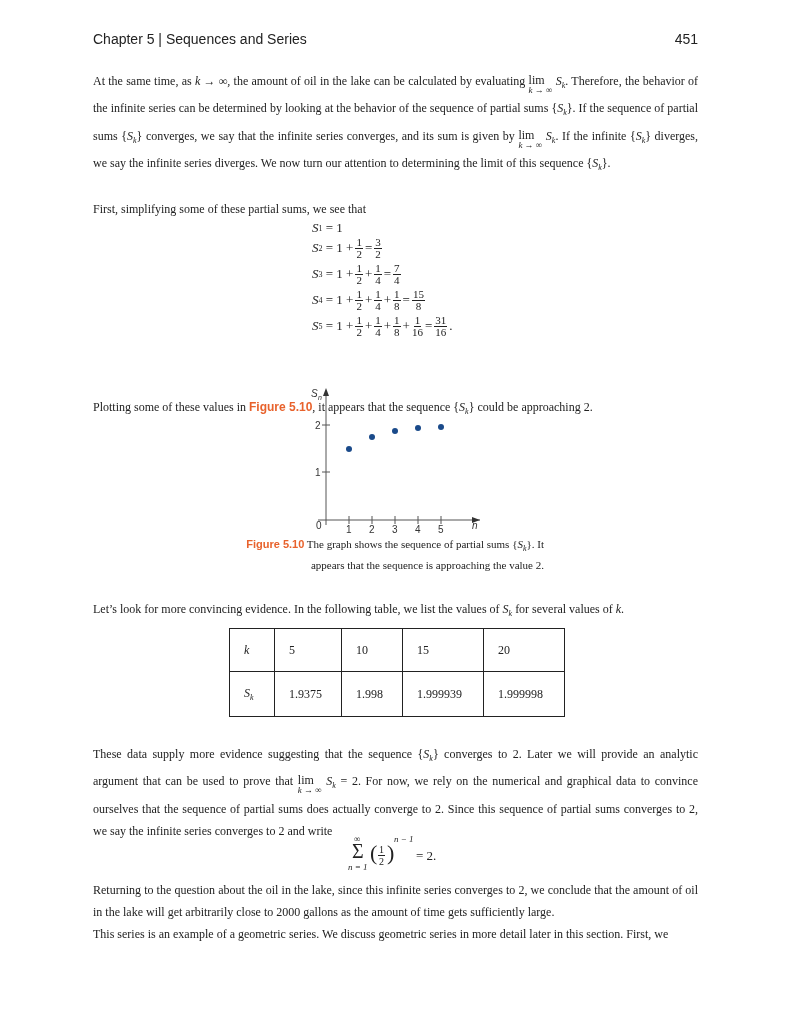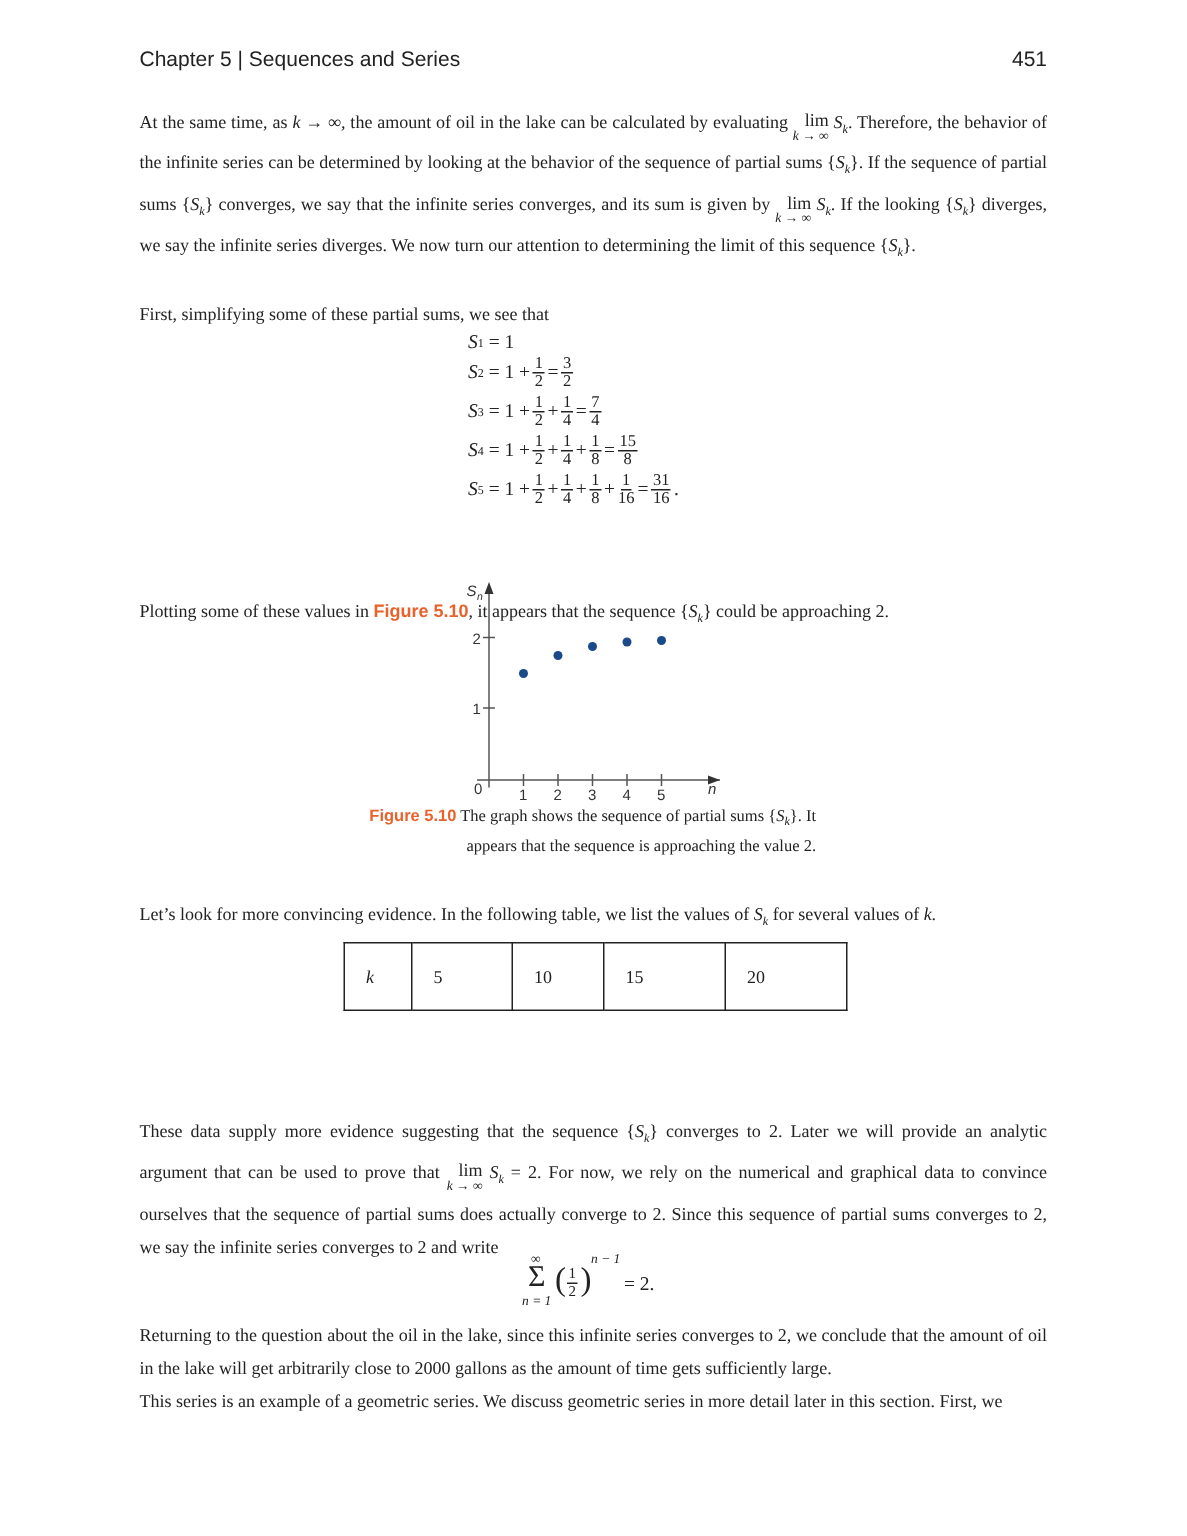--- a/index.html
+++ b/index.html
@@ -5,21 +5,21 @@
   html, body { margin: 0; padding: 0; background: #ffffff; }
   body { width: 791px; height: 1024px; position: relative; overflow: hidden; color: #222; }
   .serif { font-family: "Liberation Serif", "DejaVu Serif", serif; text-align: right; }
   .sans { font-family: "Liberation Sans", "DejaVu Sans", sans-serif; }
   .header { position: absolute; top: 31px; left: 93px; right: 93px; height: 14px; font-size: 14px; }
   .header .left { position: absolute; left: 0; top: 0; }
   .header .right { position: absolute; right: 0; top: 0; }
   .p { position: absolute; left: 93px; width: 605px; font-size: 12px; line-height: 22px; text-align: justify; }
   .i { font-style: italic; }
   .math { font-family: "Liberation Serif", "DejaVu Serif", serif; }
-  .lim { display: inline-block; vertical-align: top; text-align: right; line-height: 12px; position: relative; top: 4px; }
+  .lim { display: inline-block; vertical-align: top; text-align: left; line-height: 12px; position: relative; top: 4px; }
   .lim .sub { display: block; font-size: 9px; font-style: italic; line-height: 9px; }
   sub { font-size: 8px; }
   .link { color: #e8622c; font-family: "Liberation Sans", "DejaVu Sans", sans-serif; font-weight: bold; }
   .eqs { position: absolute; left: 312px; top: 221px; font-size: 13px; }
   .eqrow { height: 26px; display: flex; align-items: center; white-space: nowrap; }
   .eqrow.first { height: 14px; }
   .frac { display: inline-flex; flex-direction: column; align-items: center; vertical-align: middle; font-size: 11px; line-height: 11px; margin: 0 2px; }
   .frac .num { border-bottom: 1px solid #222; padding: 0 1px; }
   .chart { position: absolute; left: 300px; top: 385px; width: 190px; height: 150px; }
   .caption { position: absolute; left: 244px; top: 536px; width: 300px; font-size: 11px; line-height: 16px; }
@@ -35,21 +35,21 @@
 <div class="header sans">
   <span class="left">Chapter 5 | Sequences and Series</span>
   <span class="right">451</span>
 </div>
 
 <div class="p serif" style="top:70px;">
   <span>At the same time, as </span><span class="i">k → ∞,</span><span>  the amount of oil in the lake can be calculated by evaluating </span>
   <span class="lim"><span>lim</span><span class="sub">k → ∞</span></span>
   <span class="i">S</span><sub class="i">k</sub><span>. Therefore, the behavior of the infinite series can be determined by looking at the behavior of the sequence of partial sums </span>{<span class="i">S</span><sub class="i">k</sub>}<span>. If the sequence of partial sums </span>{<span class="i">S</span><sub class="i">k</sub>}<span> converges, we say that the infinite series converges, and its sum is given by </span>
   <span class="lim"><span>lim</span><span class="sub">k → ∞</span></span>
-  <span class="i">S</span><sub class="i">k</sub><span>. If the looking </span>{<span class="i">S</span><sub class="i">k</sub>}<span> diverges, we say the infinite series diverges. We now turn our attention to determining the limit of this sequence </span>{<span class="i">S</span><sub class="i">k</sub>}<span>.</span>
+  <span class="i">S</span><sub class="i">k</sub><span>. If the infinite </span>{<span class="i">S</span><sub class="i">k</sub>}<span> diverges, we say the infinite series diverges. We now turn our attention to determining the limit of this sequence </span>{<span class="i">S</span><sub class="i">k</sub>}<span>.</span>
 </div>
 
 <div class="p serif" style="top:198px;">First, simplifying some of these partial sums, we see that</div>
 
 <div class="eqs math">
   <div class="eqrow first"><span class="i">S</span><sub>1</sub>&nbsp;= 1</div>
   <div class="eqrow"><span class="i">S</span><sub>2</sub>&nbsp;= 1 +<span class="frac">
         <span class="num">1</span>
         <span>2</span>
       </span>=<span class="frac">
@@ -145,20 +145,27 @@
 
 <table class="data">
   <tbody>
       <tr>
     <td style="width:16px;" class="i">k</td>
     <td style="width:38px;">5</td>
     <td style="width:32px;">10</td>
     <td style="width:52px;">15</td>
     <td style="width:52px;">20</td>
   </tr>
+  <tr>
+    <td class="i">S<sub>k</sub></td>
+    <td>1.9375</td>
+    <td>1.998</td>
+    <td>1.999939</td>
+    <td>1.999998</td>
+  </tr>
 </tbody>
   </table>
 
 <div class="p serif" style="top:743px;">
   <span>These data supply more evidence suggesting that the sequence </span>{<span class="i">S</span><sub class="i">k</sub>}<span> converges to </span><span>2</span><span>. Later we will provide an analytic argument that can be used to prove that </span>
   <span class="lim"><span>lim</span><span class="sub">k → ∞</span></span>
   <span class="i">S</span><sub class="i">k</sub><span> = 2. For now, we rely on the numerical and graphical data to convince ourselves that the sequence of partial sums does actually converge to </span><span>2</span><span>. Since this sequence of partial sums converges to </span><span>2</span><span>,  we say the infinite series converges to </span><span>2</span><span> and write</span>
 </div>
 
 <div class="sumeq math">

